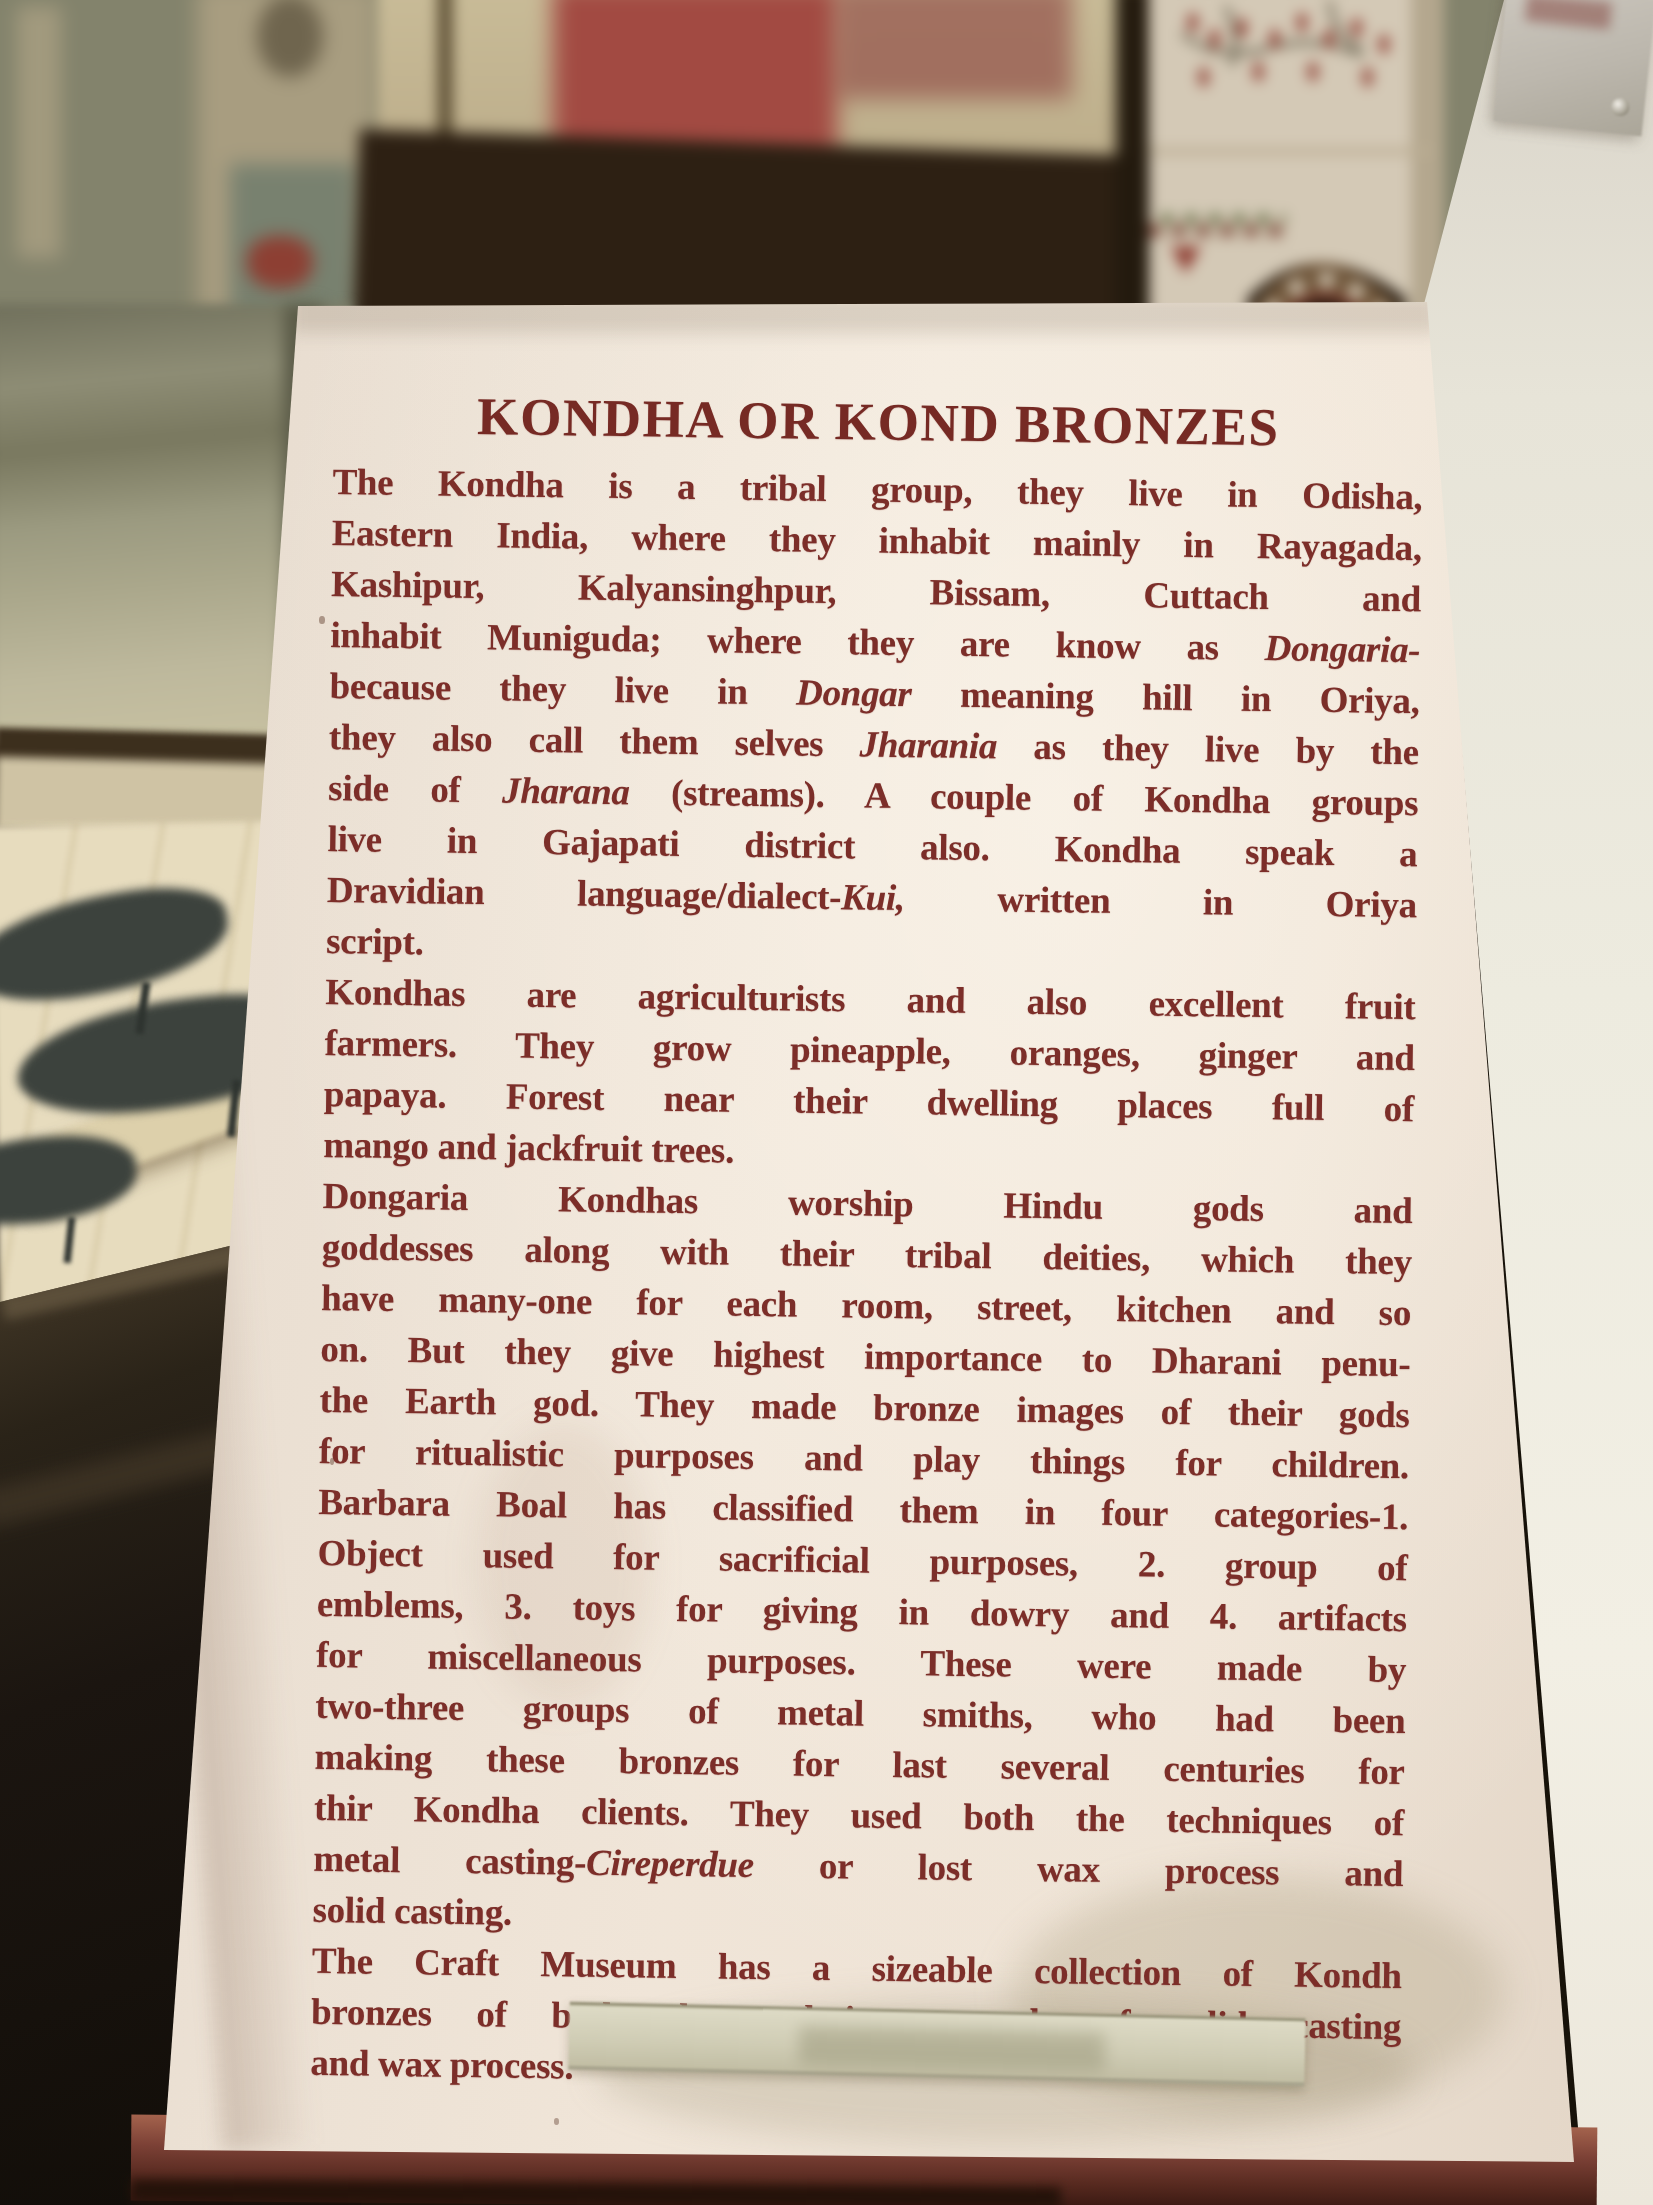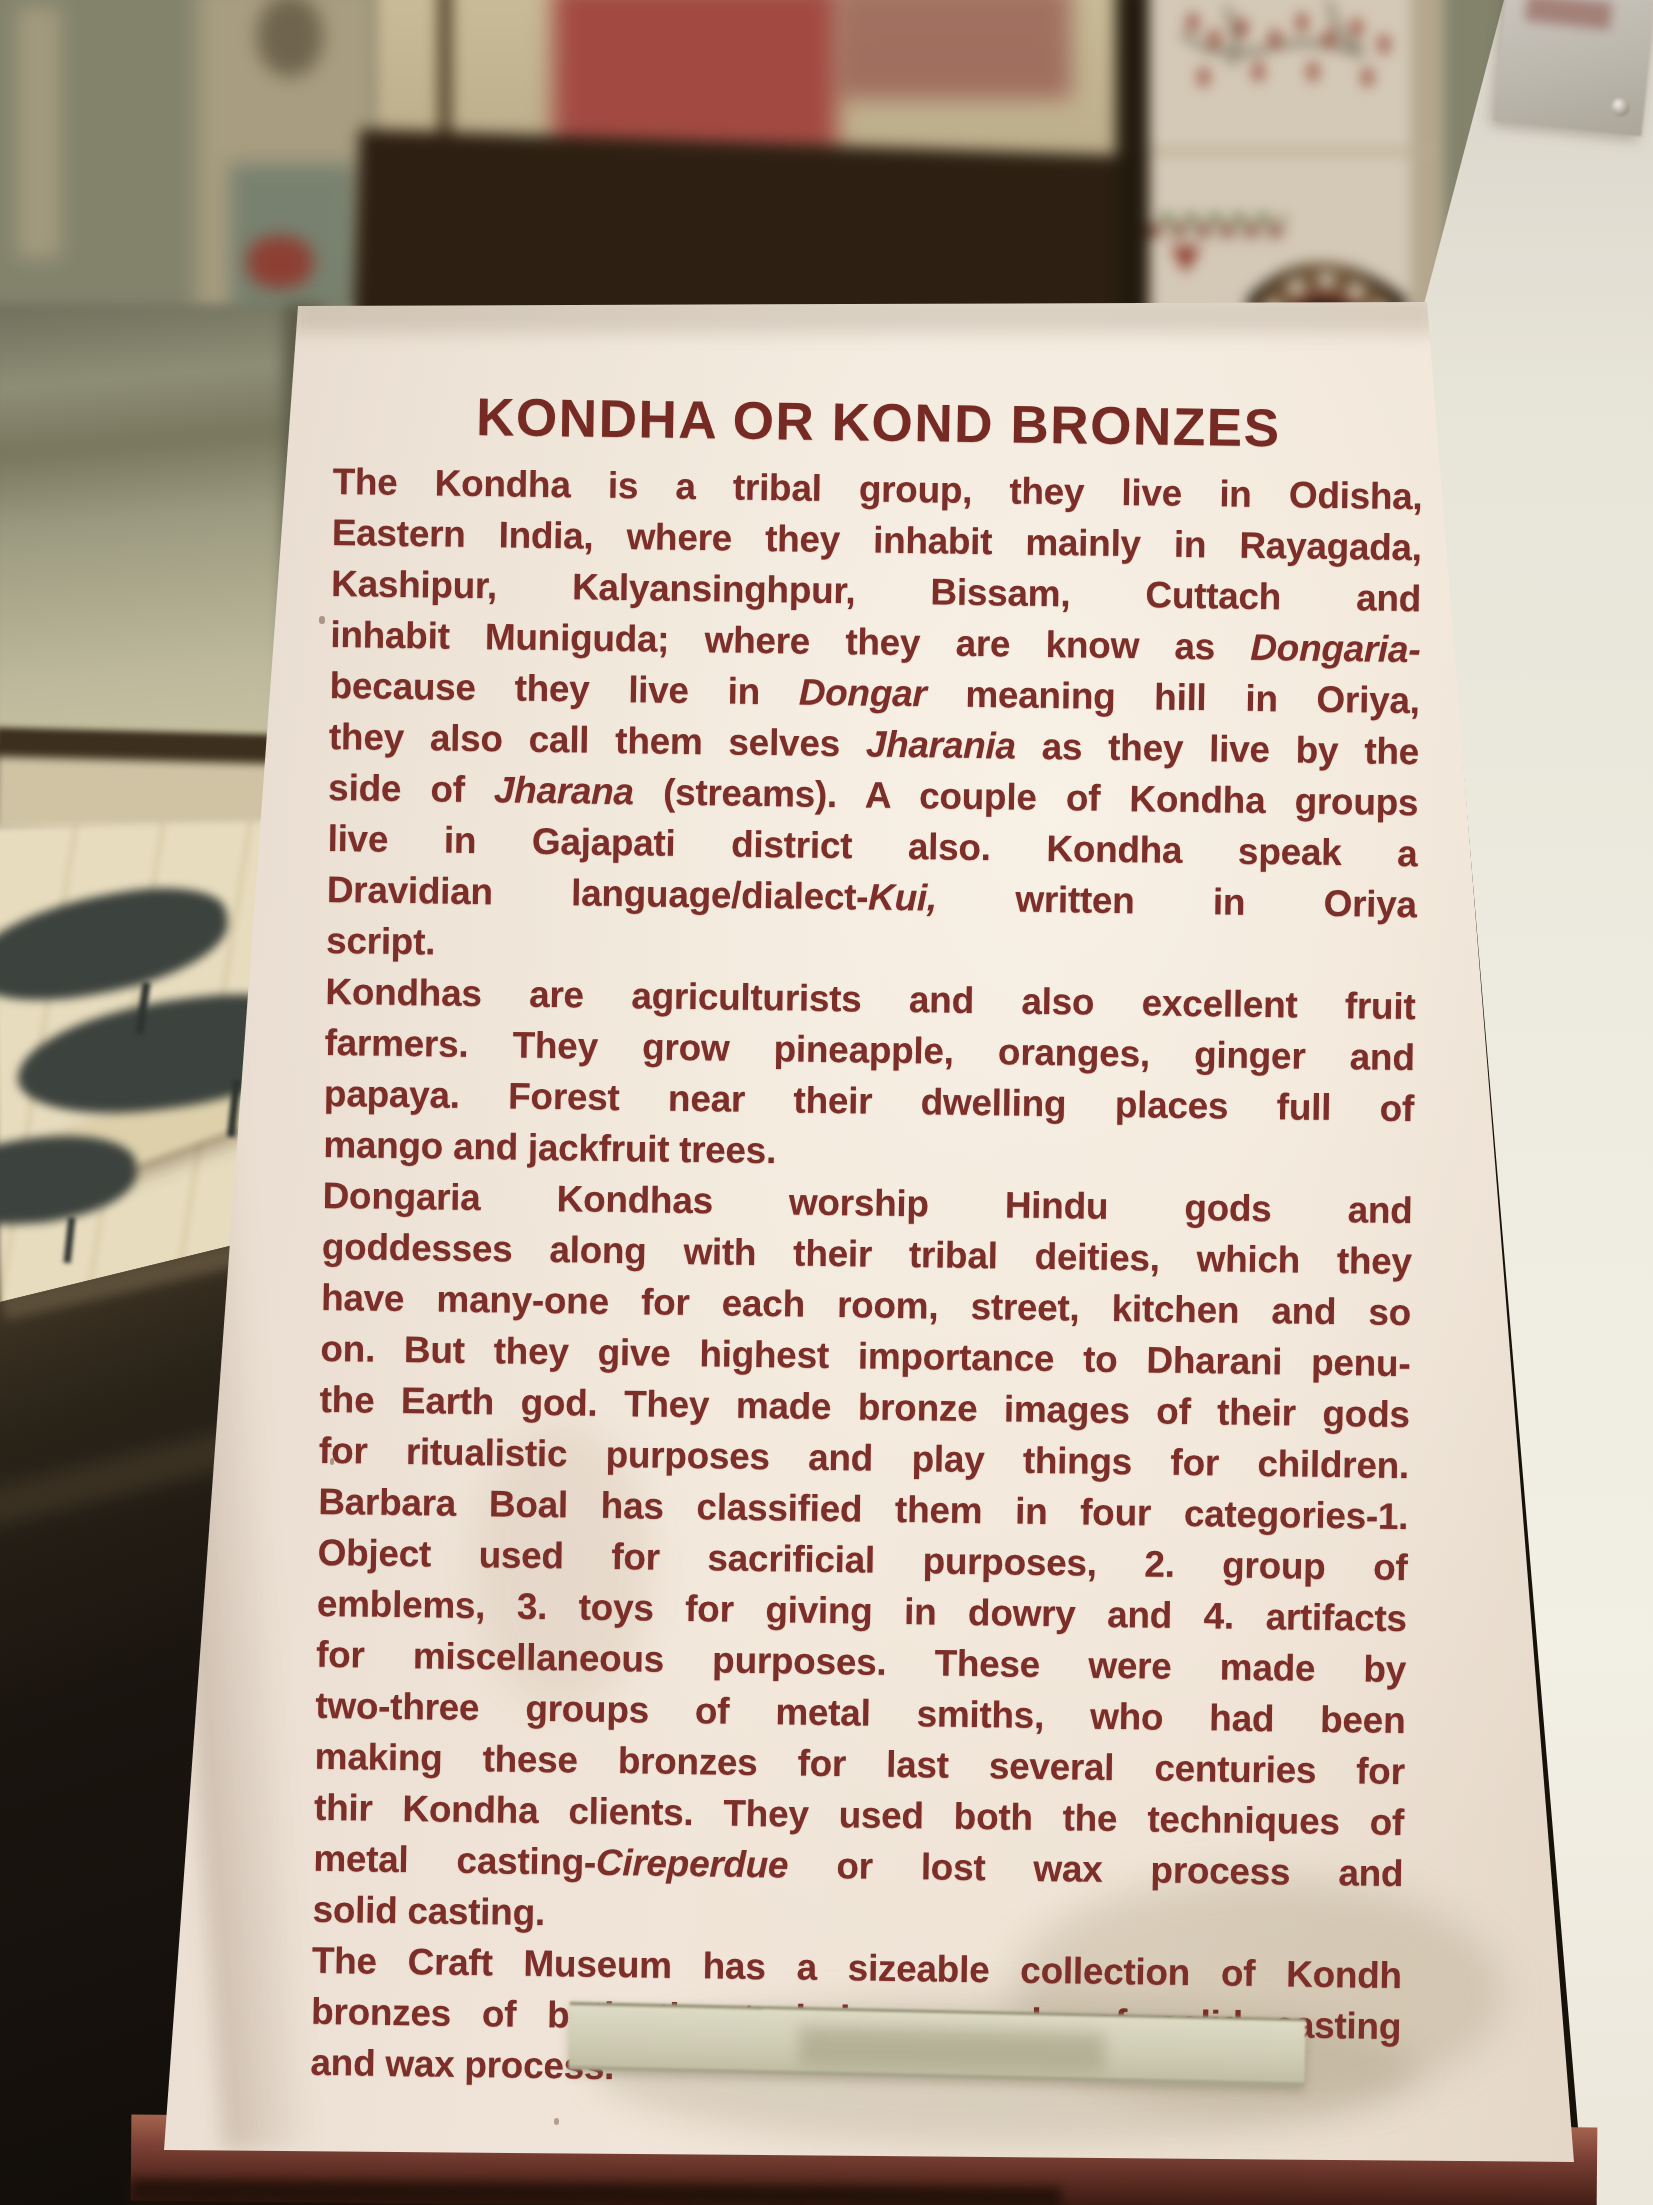--- a/index.html
+++ b/index.html
@@ -1,17 +1,17 @@
 <!DOCTYPE html>
 <html style="font-size:8.8px"><head>
 <meta charset="utf-8">
 <style>
   html,body{margin:0;padding:0;background:#0e0b07;}
   .photo{position:relative;width:1654px;height:2205px;overflow:hidden;
-         background:#171209;font-family:Liberation Sans, sans-serif;}
+         background:#171209;font-family:Liberation Serif, serif;}
   .abs{position:absolute;}
   
   .scene-top{left:-16.4px;top:-16.4px;width:1553px;height:372px;overflow:hidden;
              background:#83836c;filter:blur(6.6px);}
   .wall{left:0;top:0;width:1654px;height:2205px;
         clip-path:polygon(1504px 0,1424px 304px,1581px 2163px,1587px 2205px,1654px 2205px,1654px 0);
         background:linear-gradient(180deg,#d9d4c9 0%,#e7e4d8 18%,#edebdf 45%,#f2efe4 75%,#ece7db 100%);}
   .glass-col{left:-11px;top:304px;width:361px;height:443px;filter:blur(5.5px);
              background:linear-gradient(175deg,#6f6f5b 0%,#8e8d75 18%,#79785f 32%,#9b9a80 48%,#aaa78b 62%,#bdb89c 80%,#c9c2a2 100%);}
   .bird{background:#3c423d;border-radius:60% 40% 55% 45%;filter:blur(4.9px);}

